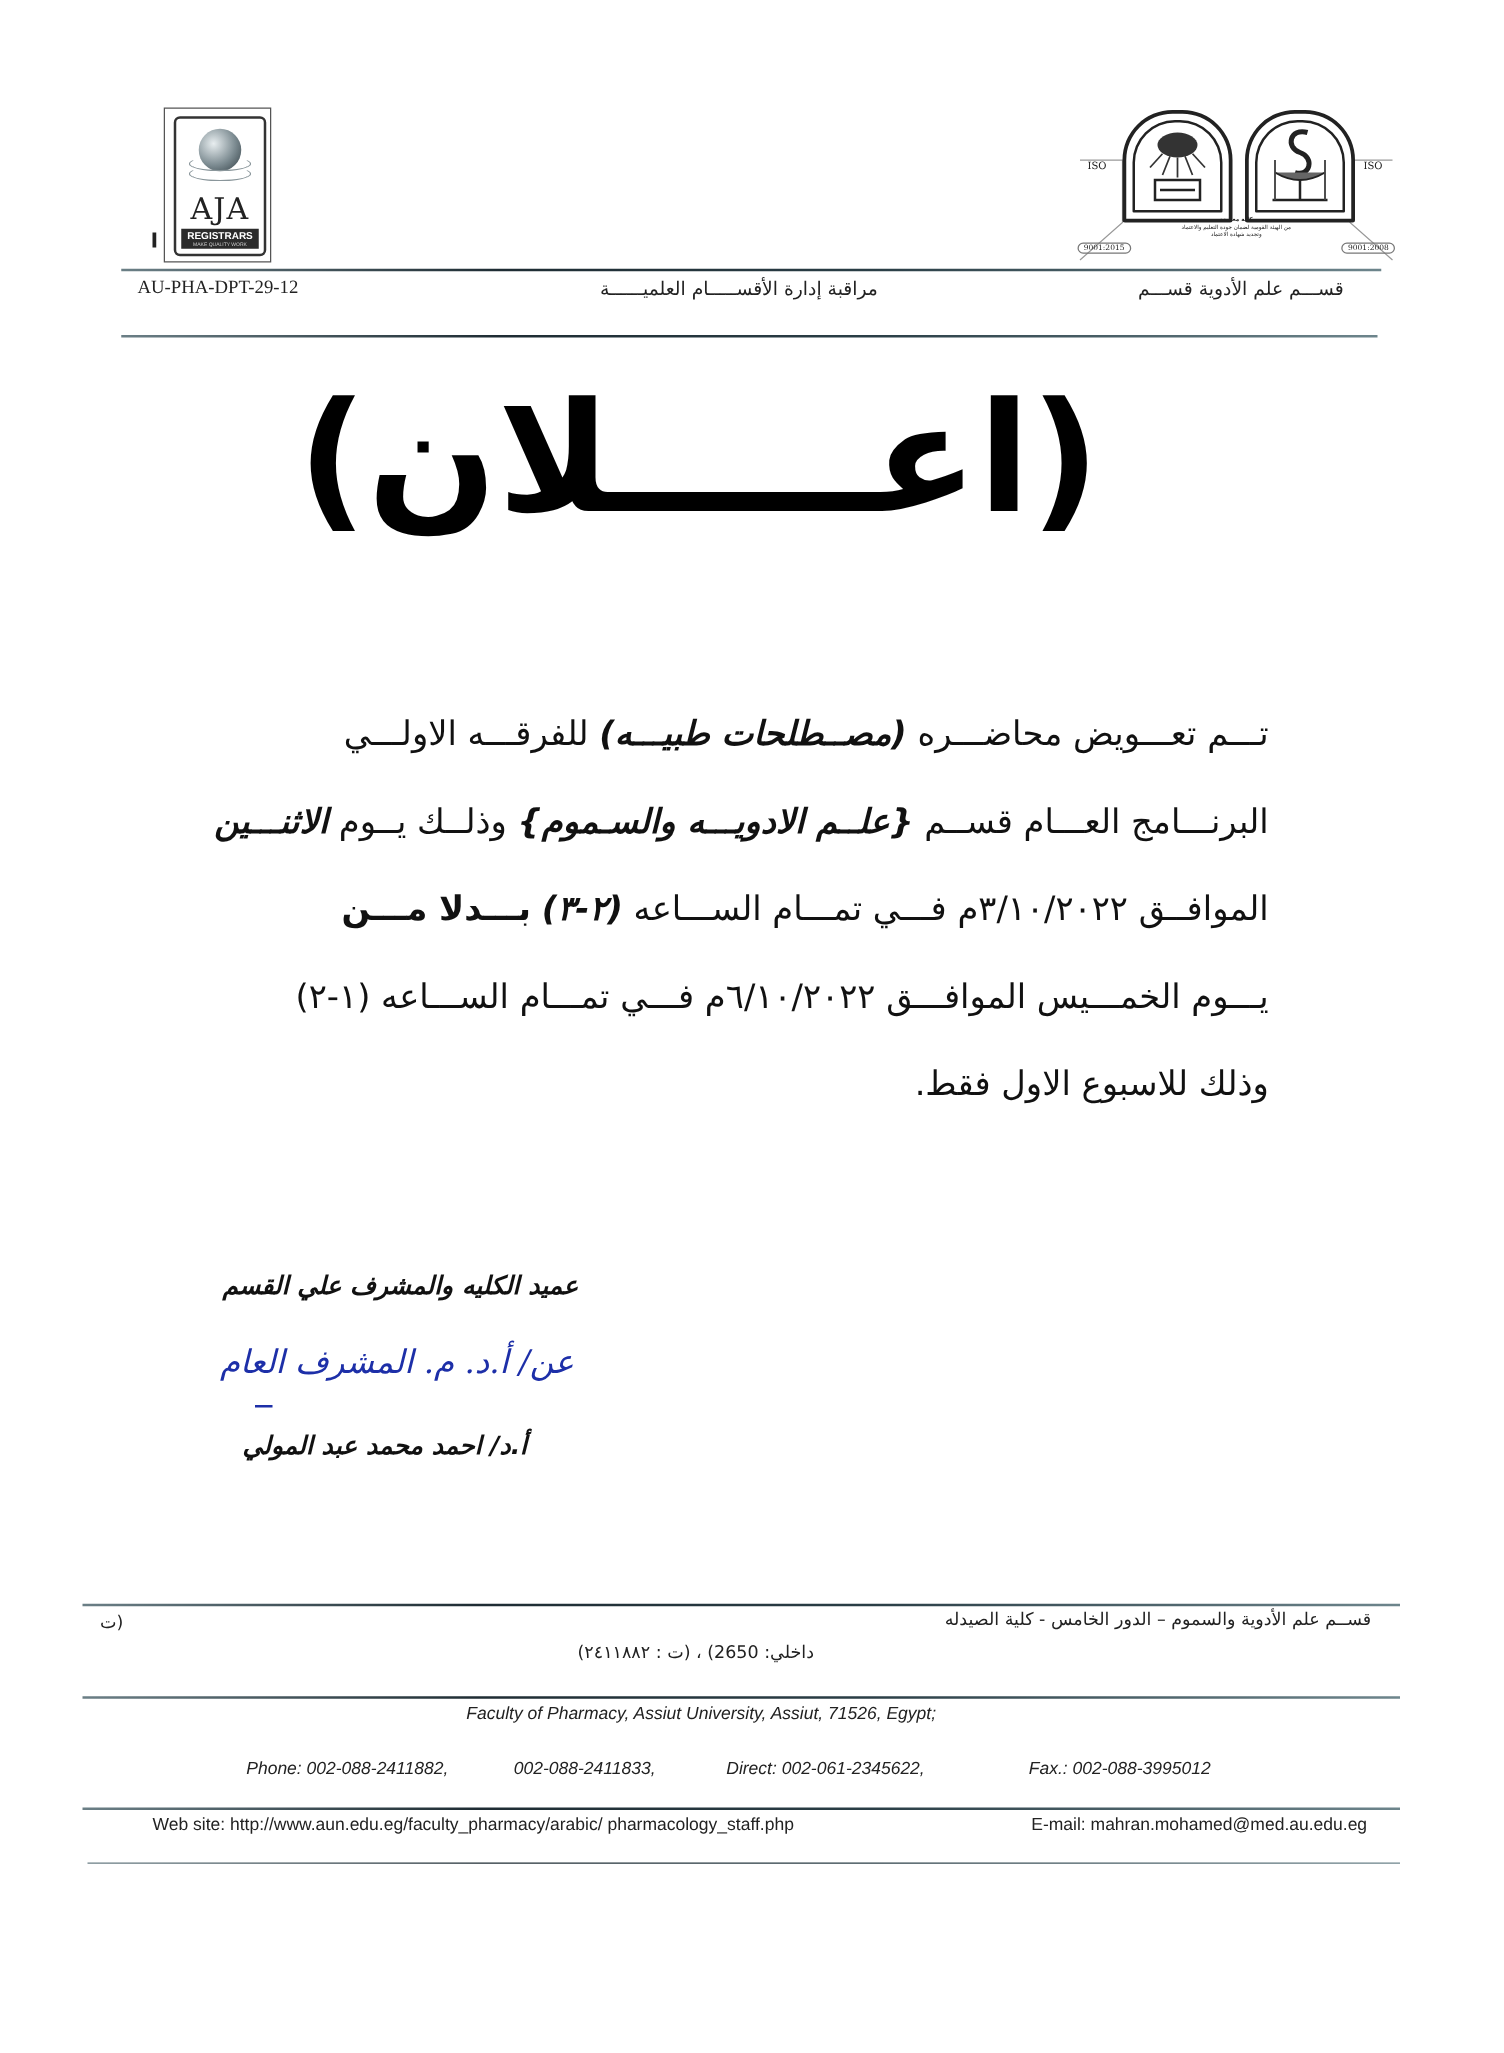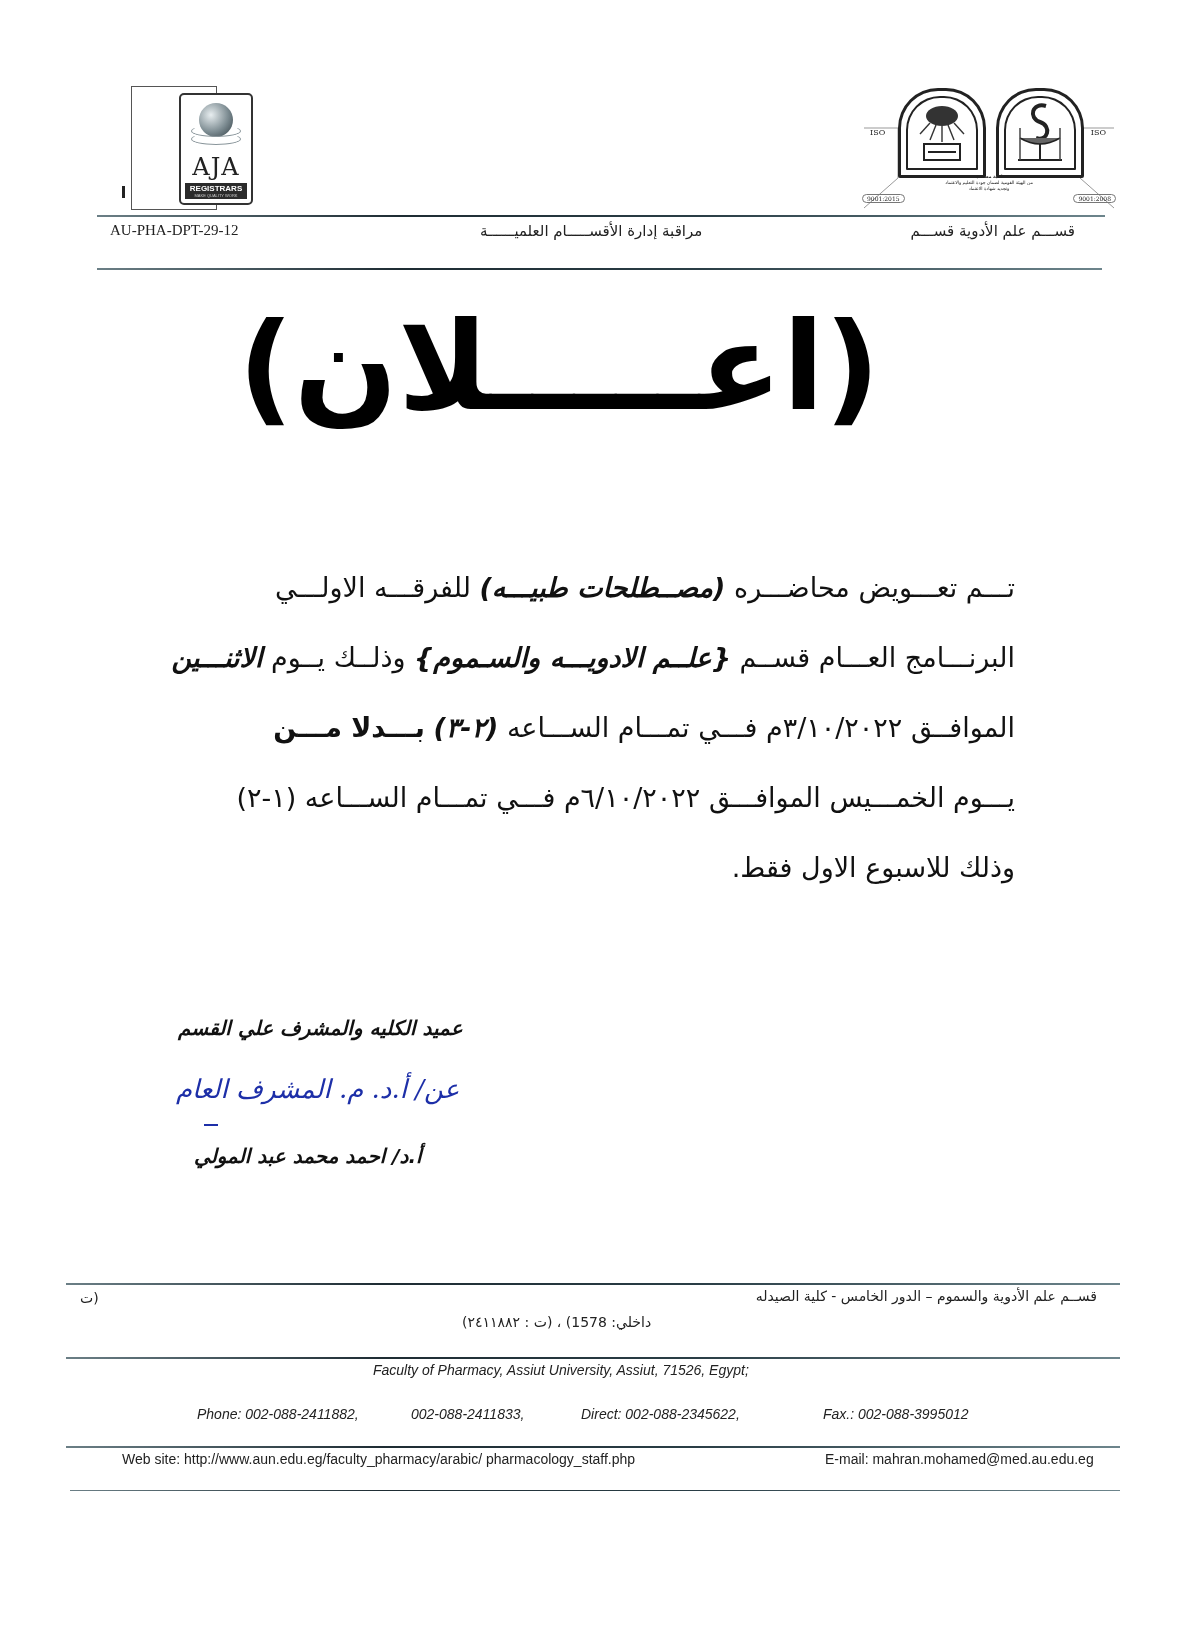--- a/index.html
+++ b/index.html
@@ -2,21 +2,21 @@
 <html><head>
   <meta charset="utf-8">
   <style>
     html, body { margin: 0; padding: 0; background: #ffffff; }
     body { width: 1203px; height: 1642px; position: relative; overflow: hidden; color: #111; font-family: "DejaVu Sans", sans-serif; }
     .abs { position: absolute; }
     .hr { position: absolute; height: 2px; background: linear-gradient(90deg, #6b7f86, #1e2c33 30%, #2a3e46 60%, #6d858c); }
 
     
     .aja-logo { left: 131px; top: 86px; width: 84px; height: 122px; border: 1px solid #555; background: #fff; }
-    .aja-inner { position: absolute; left: 7px; top: 6px; width: 70px; height: 108px; border: 2px solid #333; border-radius: 5px; background: #fff; margin-left: 40px; }
+    .aja-inner { position: absolute; left: 7px; top: 6px; width: 70px; height: 108px; border: 2px solid #333; border-radius: 5px; background: #fff; }
     .aja-globe { position: absolute; left: 18px; top: 8px; width: 34px; height: 34px; border-radius: 50%; background: radial-gradient(circle at 35% 35%, #e8eef0, #7d8c92 55%, #2d3a40); }
     .aja-ring { position: absolute; left: 10px; width: 48px; height: 10px; border: 1.5px solid #8a969b; border-radius: 50%; border-top-color: transparent; }
     .aja-text { position: absolute; left: 0; right: 0; top: 58px; text-align: center; font-family: "DejaVu Serif", serif; font-size: 24px; color: #222; letter-spacing: 1px; }
     .aja-band { position: absolute; left: 4px; right: 4px; top: 88px; height: 16px; background: #2b2b2b; color: #fff; text-align: center; font-family: Liberation Sans, sans-serif; font-size: 8px; line-height: 11px; font-weight: bold; }
     .aja-band small { display: block; font-size: 4px; line-height: 4px; font-weight: normal; color: #ccc; }
     .aja-tick { left: 122px; top: 186px; width: 3px; height: 12px; background: #222; }
 
     .univ-logo { left: 860px; top: 86px; width: 258px; height: 124px; }
     .arch { position: absolute; top: 2px; width: 82px; height: 84px; border: 3px solid #222; border-radius: 40px 40px 2px 2px; background: #fff; }
     .arch-inner { position: absolute; left: 5px; right: 5px; top: 5px; bottom: 5px; border: 2px solid #222; border-radius: 34px 34px 1px 1px; }
@@ -127,23 +127,23 @@
 </div>
 
 <div class="abs sig" style="left:178px; top:1016px;">عميد الكليه والمشرف علي القسم</div>
 <div class="abs handwrite" style="left:176px; top:1074px;">عن/ أ.د. م. المشرف العام</div>
 <div class="abs" style="left:204px; top:1124px; width:14px; height:2px; background:#1d2fa8;"></div>
 <div class="abs sig" style="left:194px; top:1144px;">أ.د/ احمد محمد عبد المولي</div>
 
 <div class="hr" style="left:66px; top:1283px; width:1054px;"></div>
 <div class="abs foot-ar" style="right:106px; top:1288px;">قســم علم الأدوية والسموم – الدور الخامس  - كلية الصيدله</div>
 <div class="abs foot-ar" style="left:80px; top:1290px;">(ت</div>
-<div class="abs foot-ar" style="left:462px; top:1314px;">داخلي: 1578) ، (ت : ٢٤١١٨٨٢)</div>
+<div class="abs foot-ar" style="left:462px; top:1314px;">داخلي: 2650) ، (ت : ٢٤١١٨٨٢)</div>
 <div class="hr" style="left:66px; top:1357px; width:1054px;"></div>
 <div class="abs foot-en" style="left:373px; top:1362px;">Faculty of Pharmacy, Assiut University, Assiut, 71526, Egypt;</div>
 <div class="abs foot-en" style="left:197px; top:1406px;">Phone: 002-088-2411882,</div>
 <div class="abs foot-en" style="left:411px; top:1406px;">002-088-2411833,</div>
-<div class="abs foot-en" style="left:581px; top:1406px;">Direct: 002-088-2345622,</div>
+<div class="abs foot-en" style="left:581px; top:1406px;">Direct: 002-061-2345622,</div>
 <div class="abs foot-en" style="left:823px; top:1406px;">Fax.: 002-088-3995012</div>
 <div class="hr" style="left:66px; top:1446px; width:1054px;"></div>
 <div class="abs foot-plain" style="left:82px; top:1451px;">Web site: http://www.aun.edu.eg/faculty_pharmacy/arabic/ pharmacology_staff.php</div>
 <div class="abs foot-plain" style="left:785px; top:1451px;">E-mail: mahran.mohamed@med.au.edu.eg</div>
 <div class="hr" style="left:70px; top:1490px; width:1050px; height:1px;"></div>
 
 </body></html>

